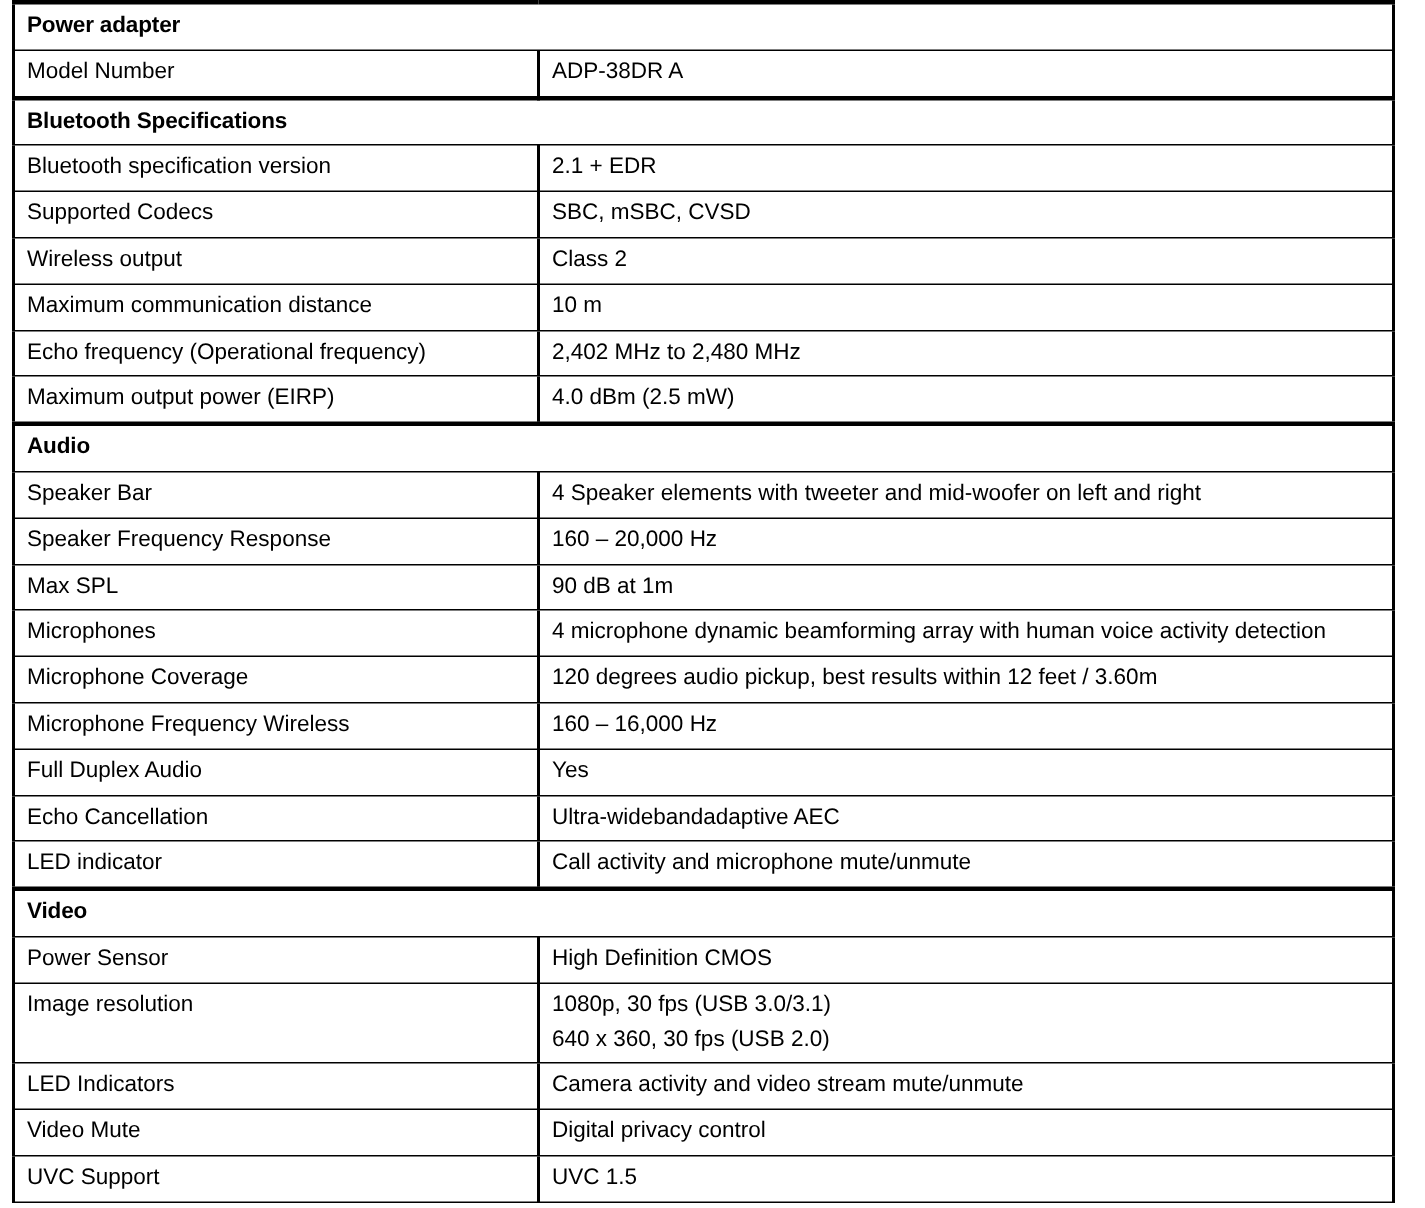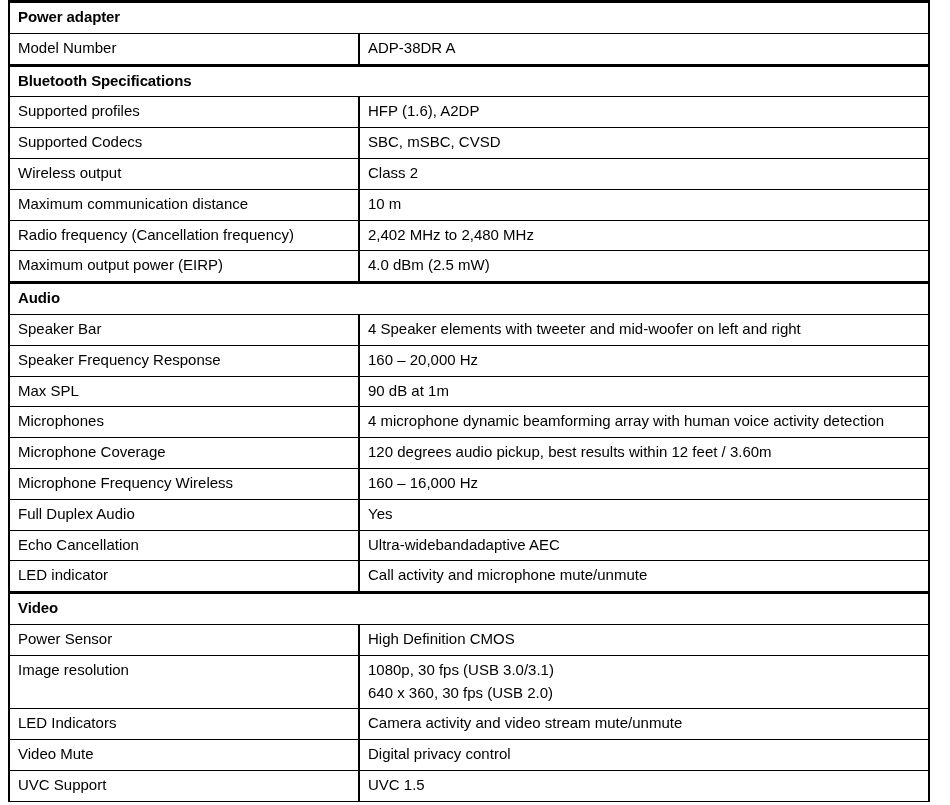--- a/index.html
+++ b/index.html
@@ -75,37 +75,37 @@
         <td colspan="2">Power adapter</td>
       </tr>
       <tr class="data-row">
         <td class="cell-label multiline">Model Number</td>
         <td class="cell-value multiline">ADP-38DR A</td>
       </tr>
       <tr class="section-row">
         <td colspan="2">Bluetooth Specifications</td>
       </tr>
       <tr class="data-row">
-        <td class="cell-label multiline">Supported profiles</td>
-        <td class="cell-value multiline">HFP (1.6), A2DP</td>
+        <td class="cell-label multiline">Bluetooth specification version</td>
+        <td class="cell-value multiline">2.1 + EDR</td>
       </tr>
       <tr class="data-row">
         <td class="cell-label multiline">Supported Codecs</td>
         <td class="cell-value multiline">SBC, mSBC, CVSD</td>
       </tr>
       <tr class="data-row">
         <td class="cell-label multiline">Wireless output</td>
         <td class="cell-value multiline">Class 2</td>
       </tr>
       <tr class="data-row">
         <td class="cell-label multiline">Maximum communication distance</td>
         <td class="cell-value multiline">10 m</td>
       </tr>
       <tr class="data-row">
-        <td class="cell-label multiline">Radio frequency (Cancellation frequency)</td>
+        <td class="cell-label multiline">Echo frequency (Operational frequency)</td>
         <td class="cell-value multiline">2,402 MHz to 2,480 MHz</td>
       </tr>
       <tr class="data-row">
         <td class="cell-label multiline">Maximum output power (EIRP)</td>
         <td class="cell-value multiline">4.0 dBm (2.5 mW)</td>
       </tr>
       <tr class="section-row">
         <td colspan="2">Audio</td>
       </tr>
       <tr class="data-row">

